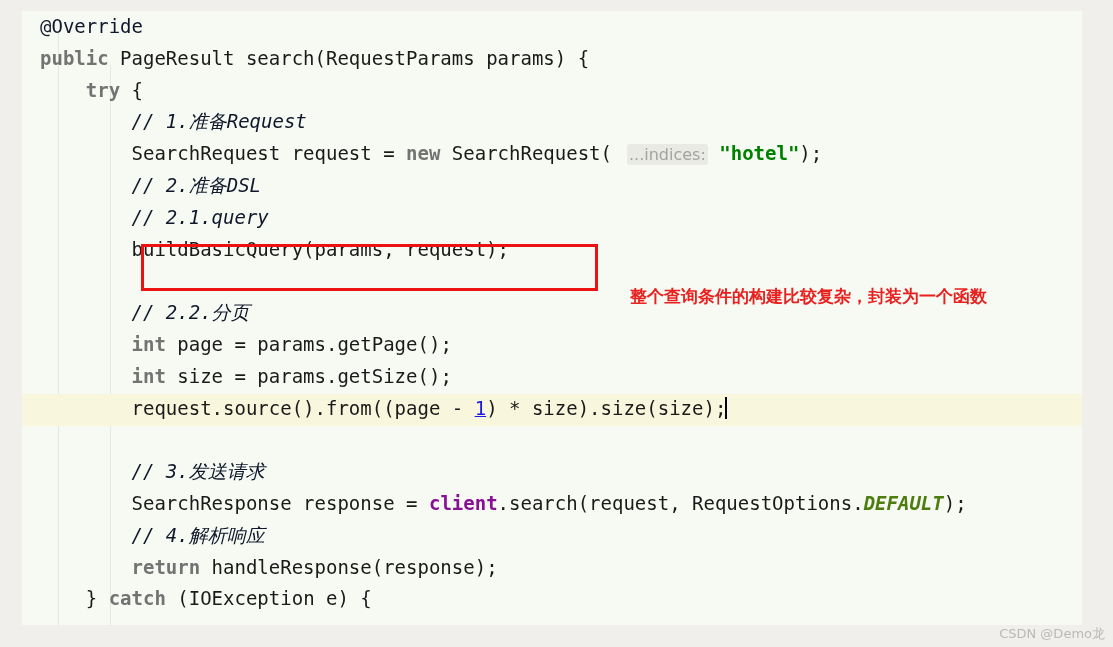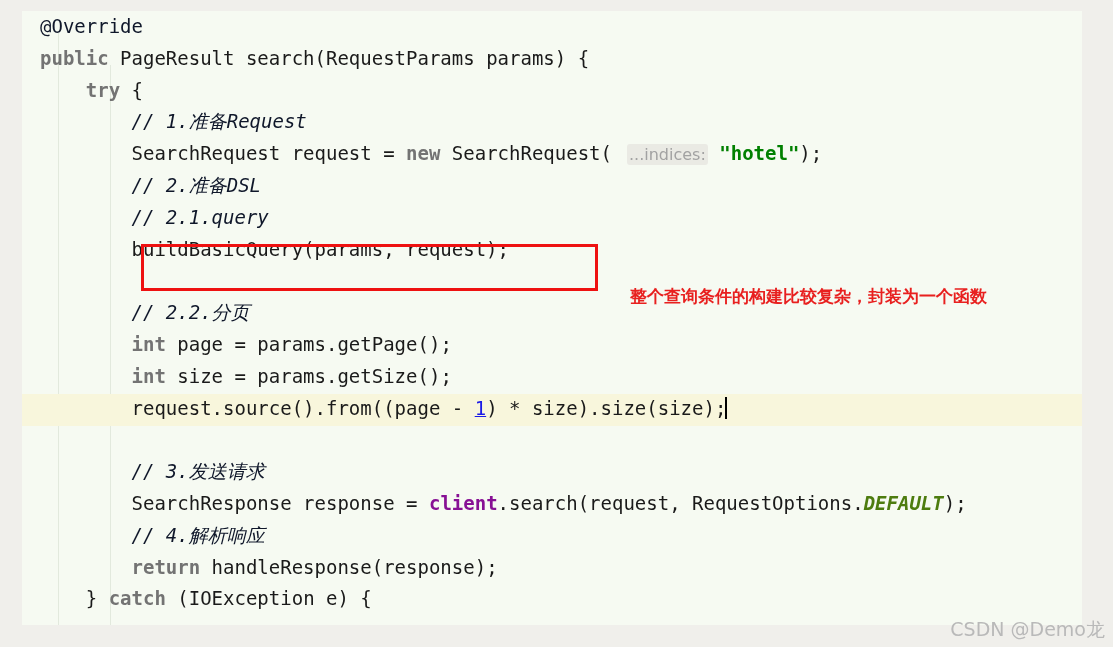--- a/index.html
+++ b/index.html
@@ -120,21 +120,21 @@
     white-space: nowrap;
     margin-top: 39px;
   }
 
   
   #watermark {
     position: absolute;
     right: 8px;
     bottom: 4px;
     font-family: "DejaVu Sans", "Liberation Sans", sans-serif;
-    font-size: 19px;
+    font-size: 13px;
     color: #b9b9b9;
     white-space: nowrap;
   }
 </style>
 </head>
 <body>
 
 <div id="editor-panel">
 
   <div class="indent-guide" id="guide-1"></div>

